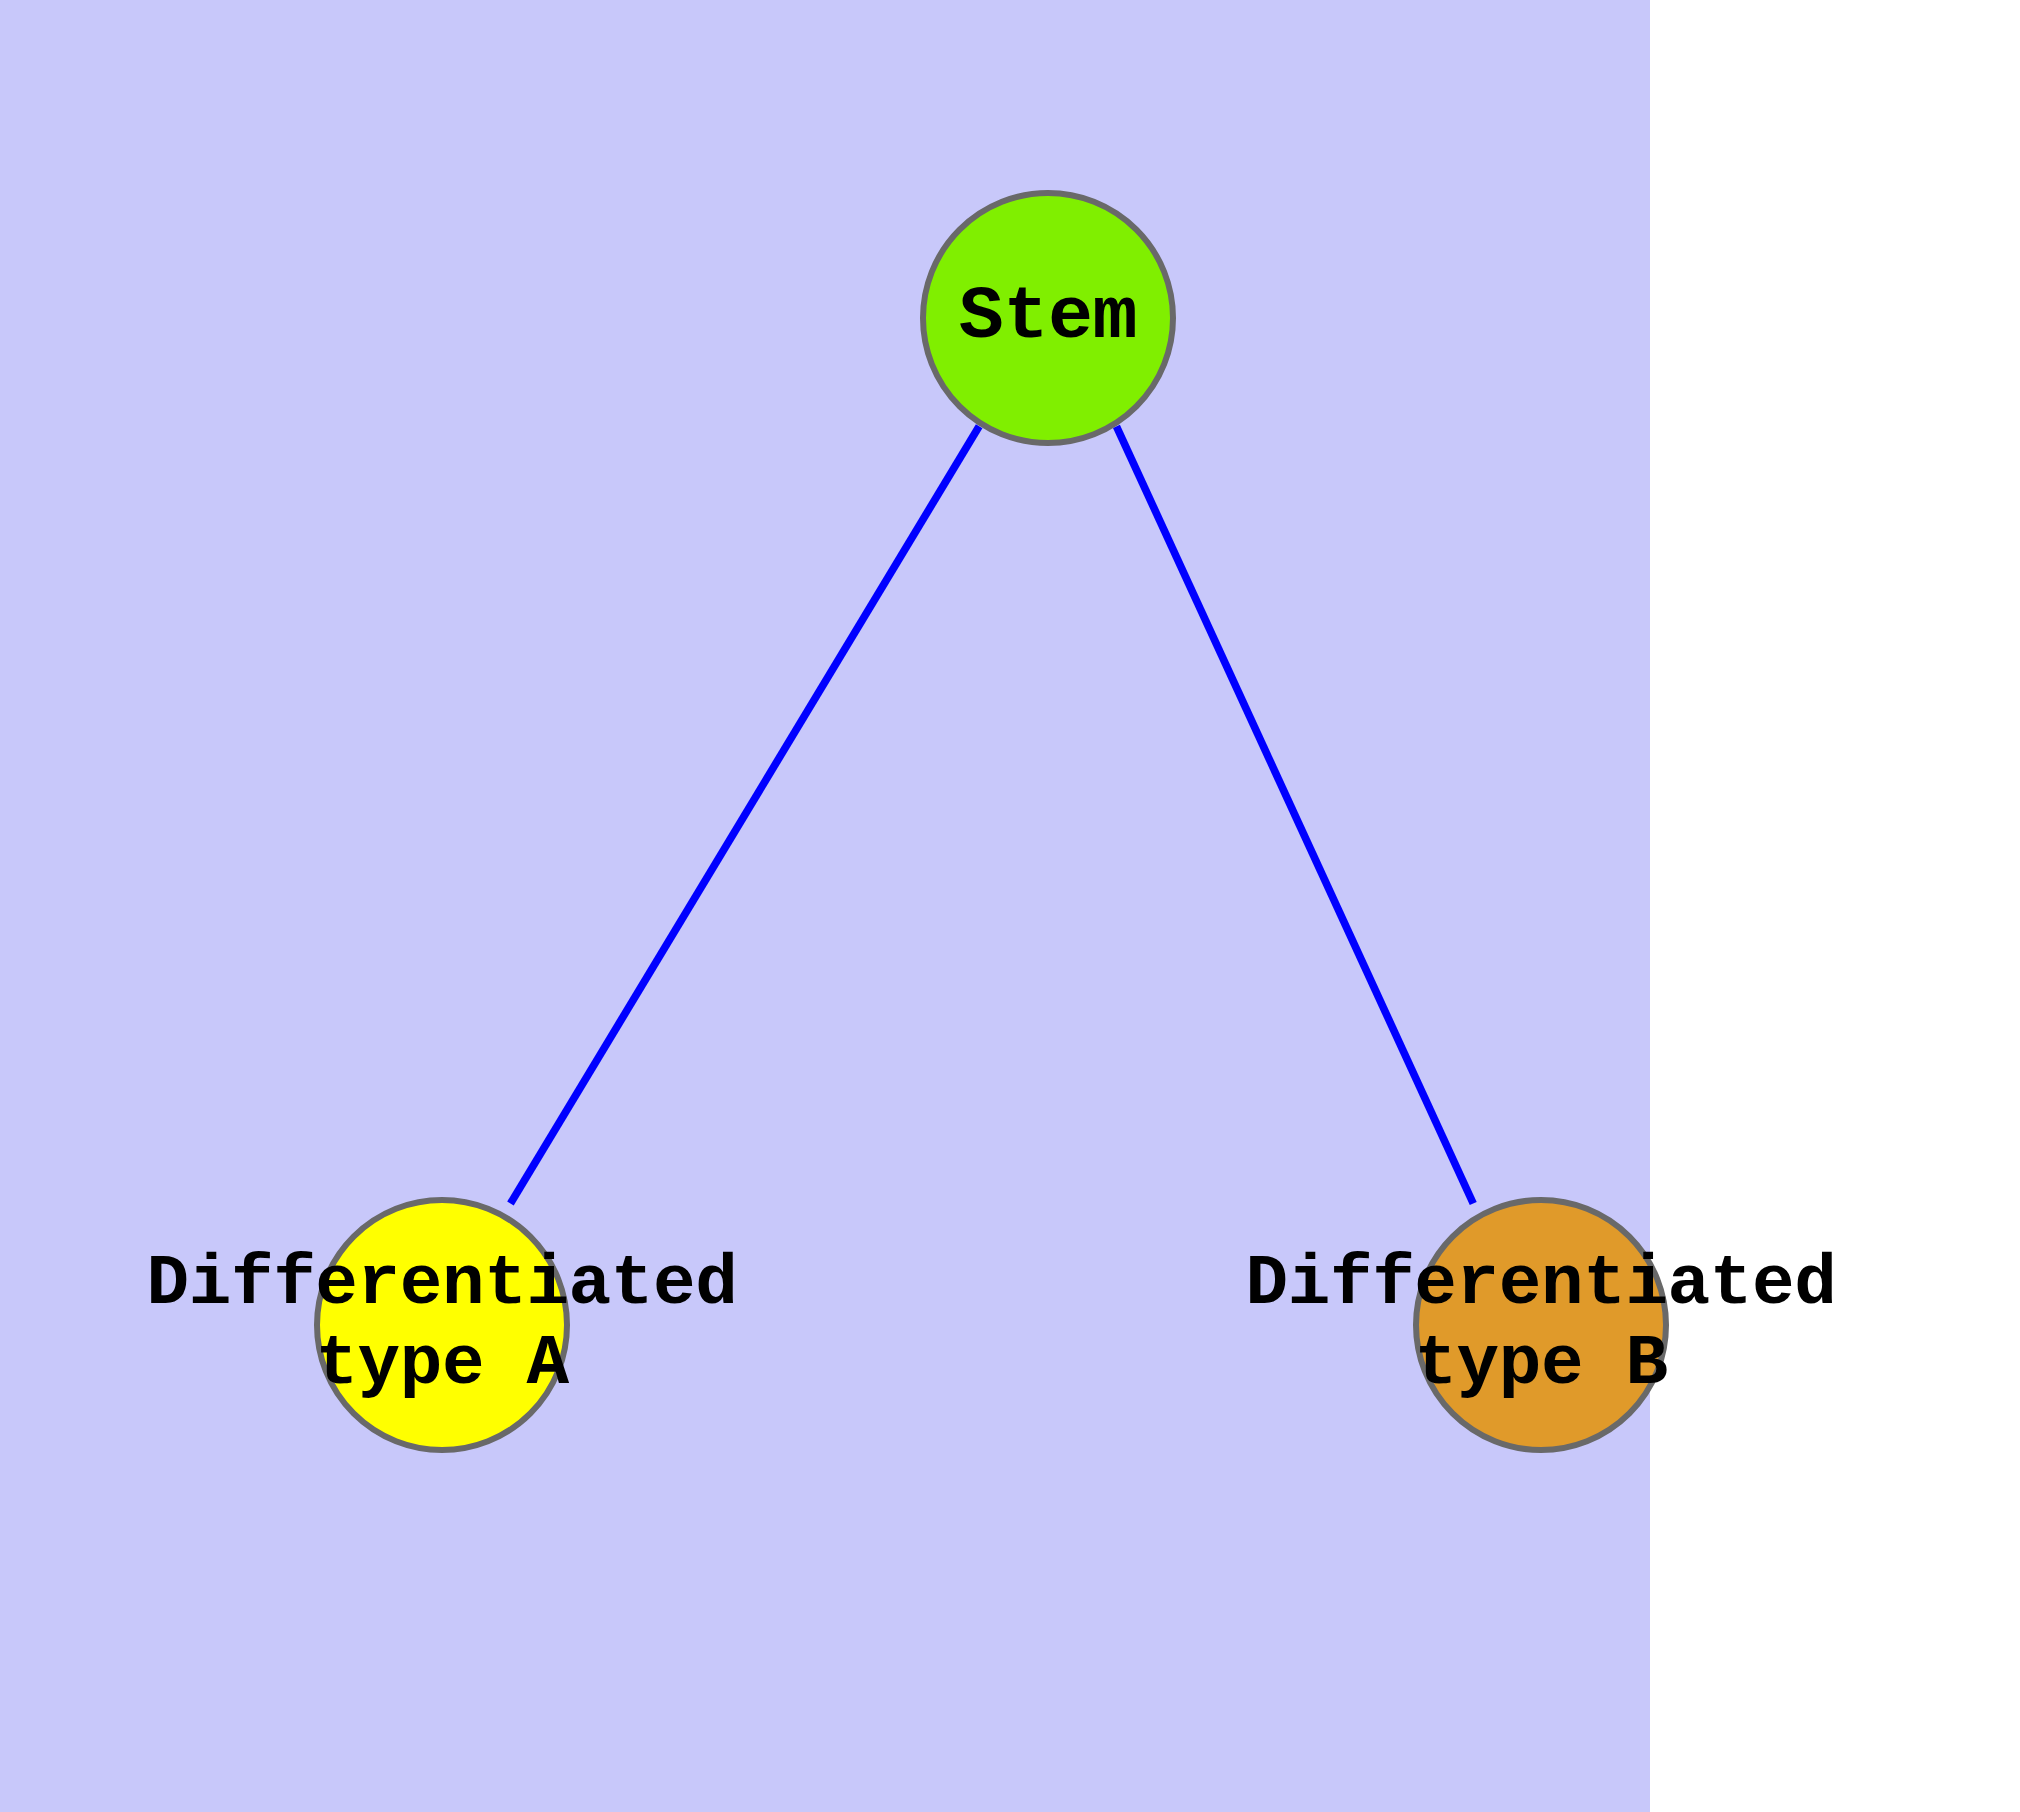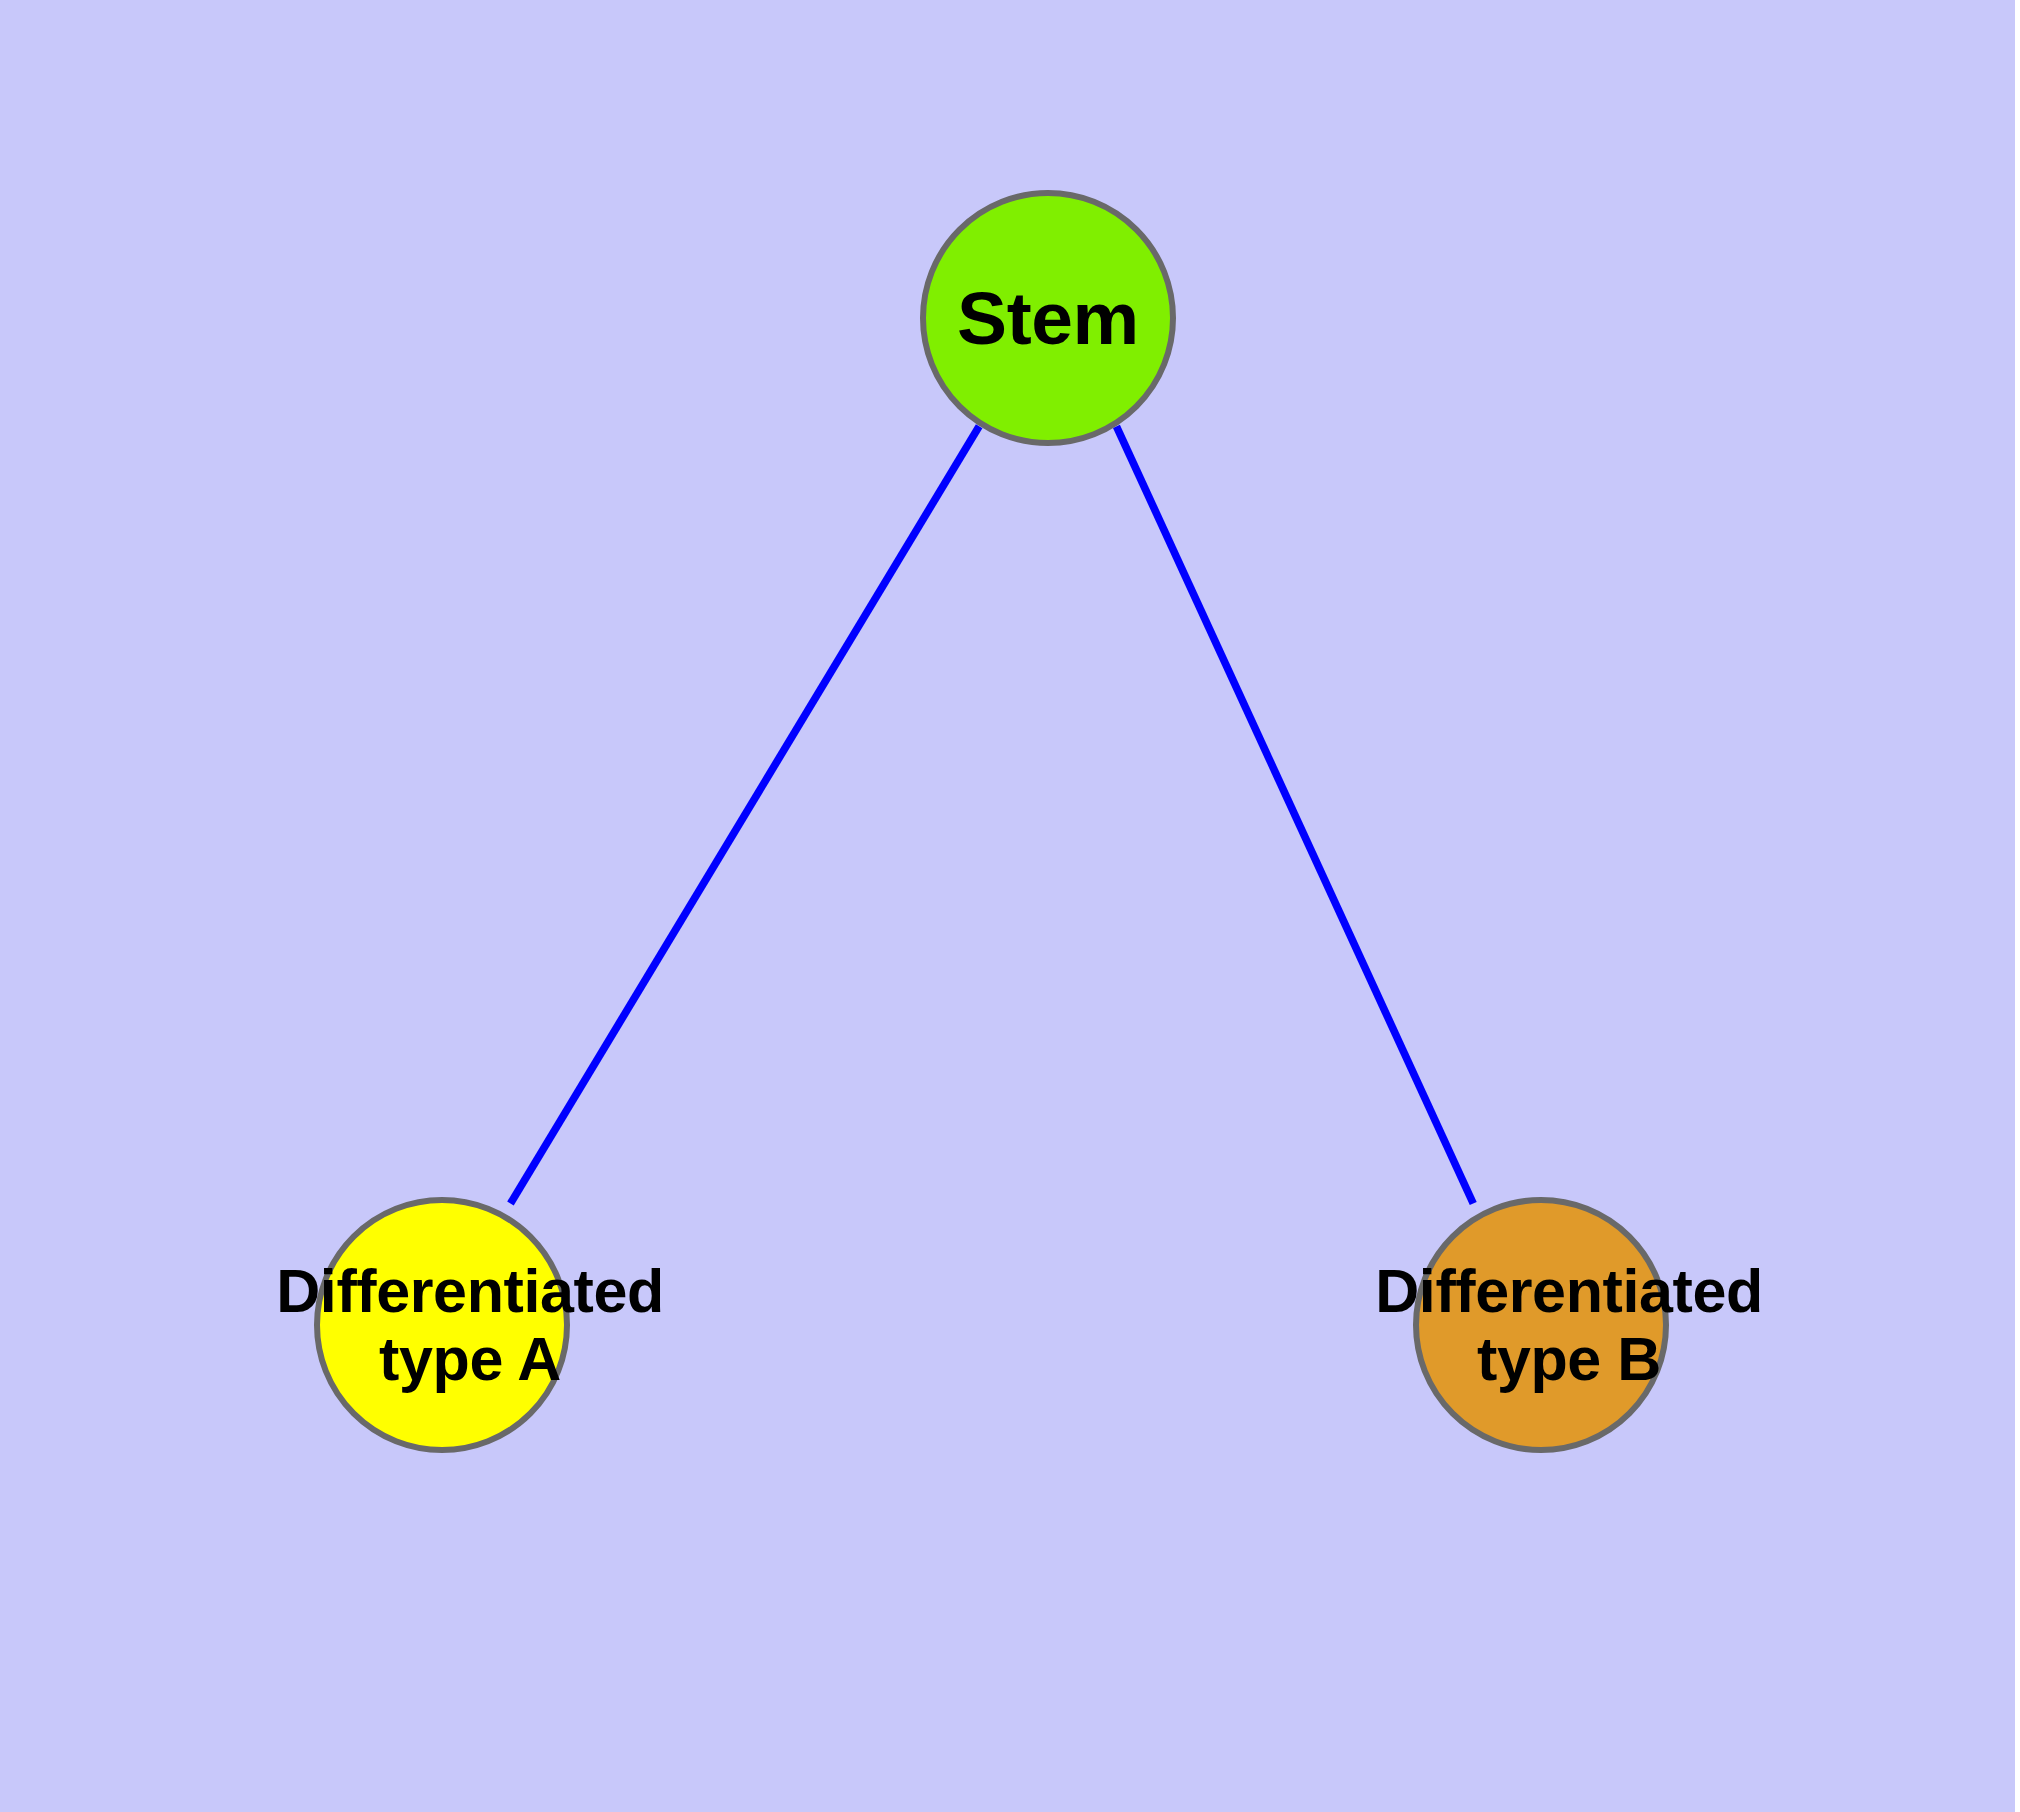--- a/index.html
+++ b/index.html
@@ -8,23 +8,24 @@
     padding: 0;
   }
   body {
     width: 2021px;
     height: 1812px;
     overflow: hidden;
     font-family: "Liberation Sans", sans-serif;
   }
   #graph-canvas {
     position: relative;
-    width: 2015px;
+    width: 1650px;
     height: 1812px;
     background: #c8c8fa;
+    font-family: Liberation Mono, monospace;
   }
   #edge-layer {
     position: absolute;
     left: 0;
     top: 0;
     width: 2021px;
     height: 1812px;
   }
   .node {
     position: absolute;
@@ -63,22 +64,21 @@
     height: 257px;
   }
   #node-diff-b {
     left: 1413px;
     top: 1197px;
     width: 257px;
     height: 257px;
   }
   #node-diff-a .node-label,
   #node-diff-b .node-label {
-    font-size: 61px;
-    margin-left: 28px;
+    font-size: 71px;
   }
 </style>
 </head>
 <body>
 
 <div id="graph-canvas" style="background: rgb(200, 200, 250);">
 
   <svg id="edge-layer" viewBox="0 0 2384 2138" width="2021" height="1812" xmlns="http://www.w3.org/2000/svg">
     <line id="edge-stem-diff-a" stroke-linecap="butt" x1="1155" y1="503" x2="602" y2="1420" stroke="#0000ff" stroke-width="9"></line>
     <line id="edge-stem-diff-b" stroke-linecap="butt" x1="1317" y1="503" x2="1738" y2="1420" stroke="#0000ff" stroke-width="9"></line>

